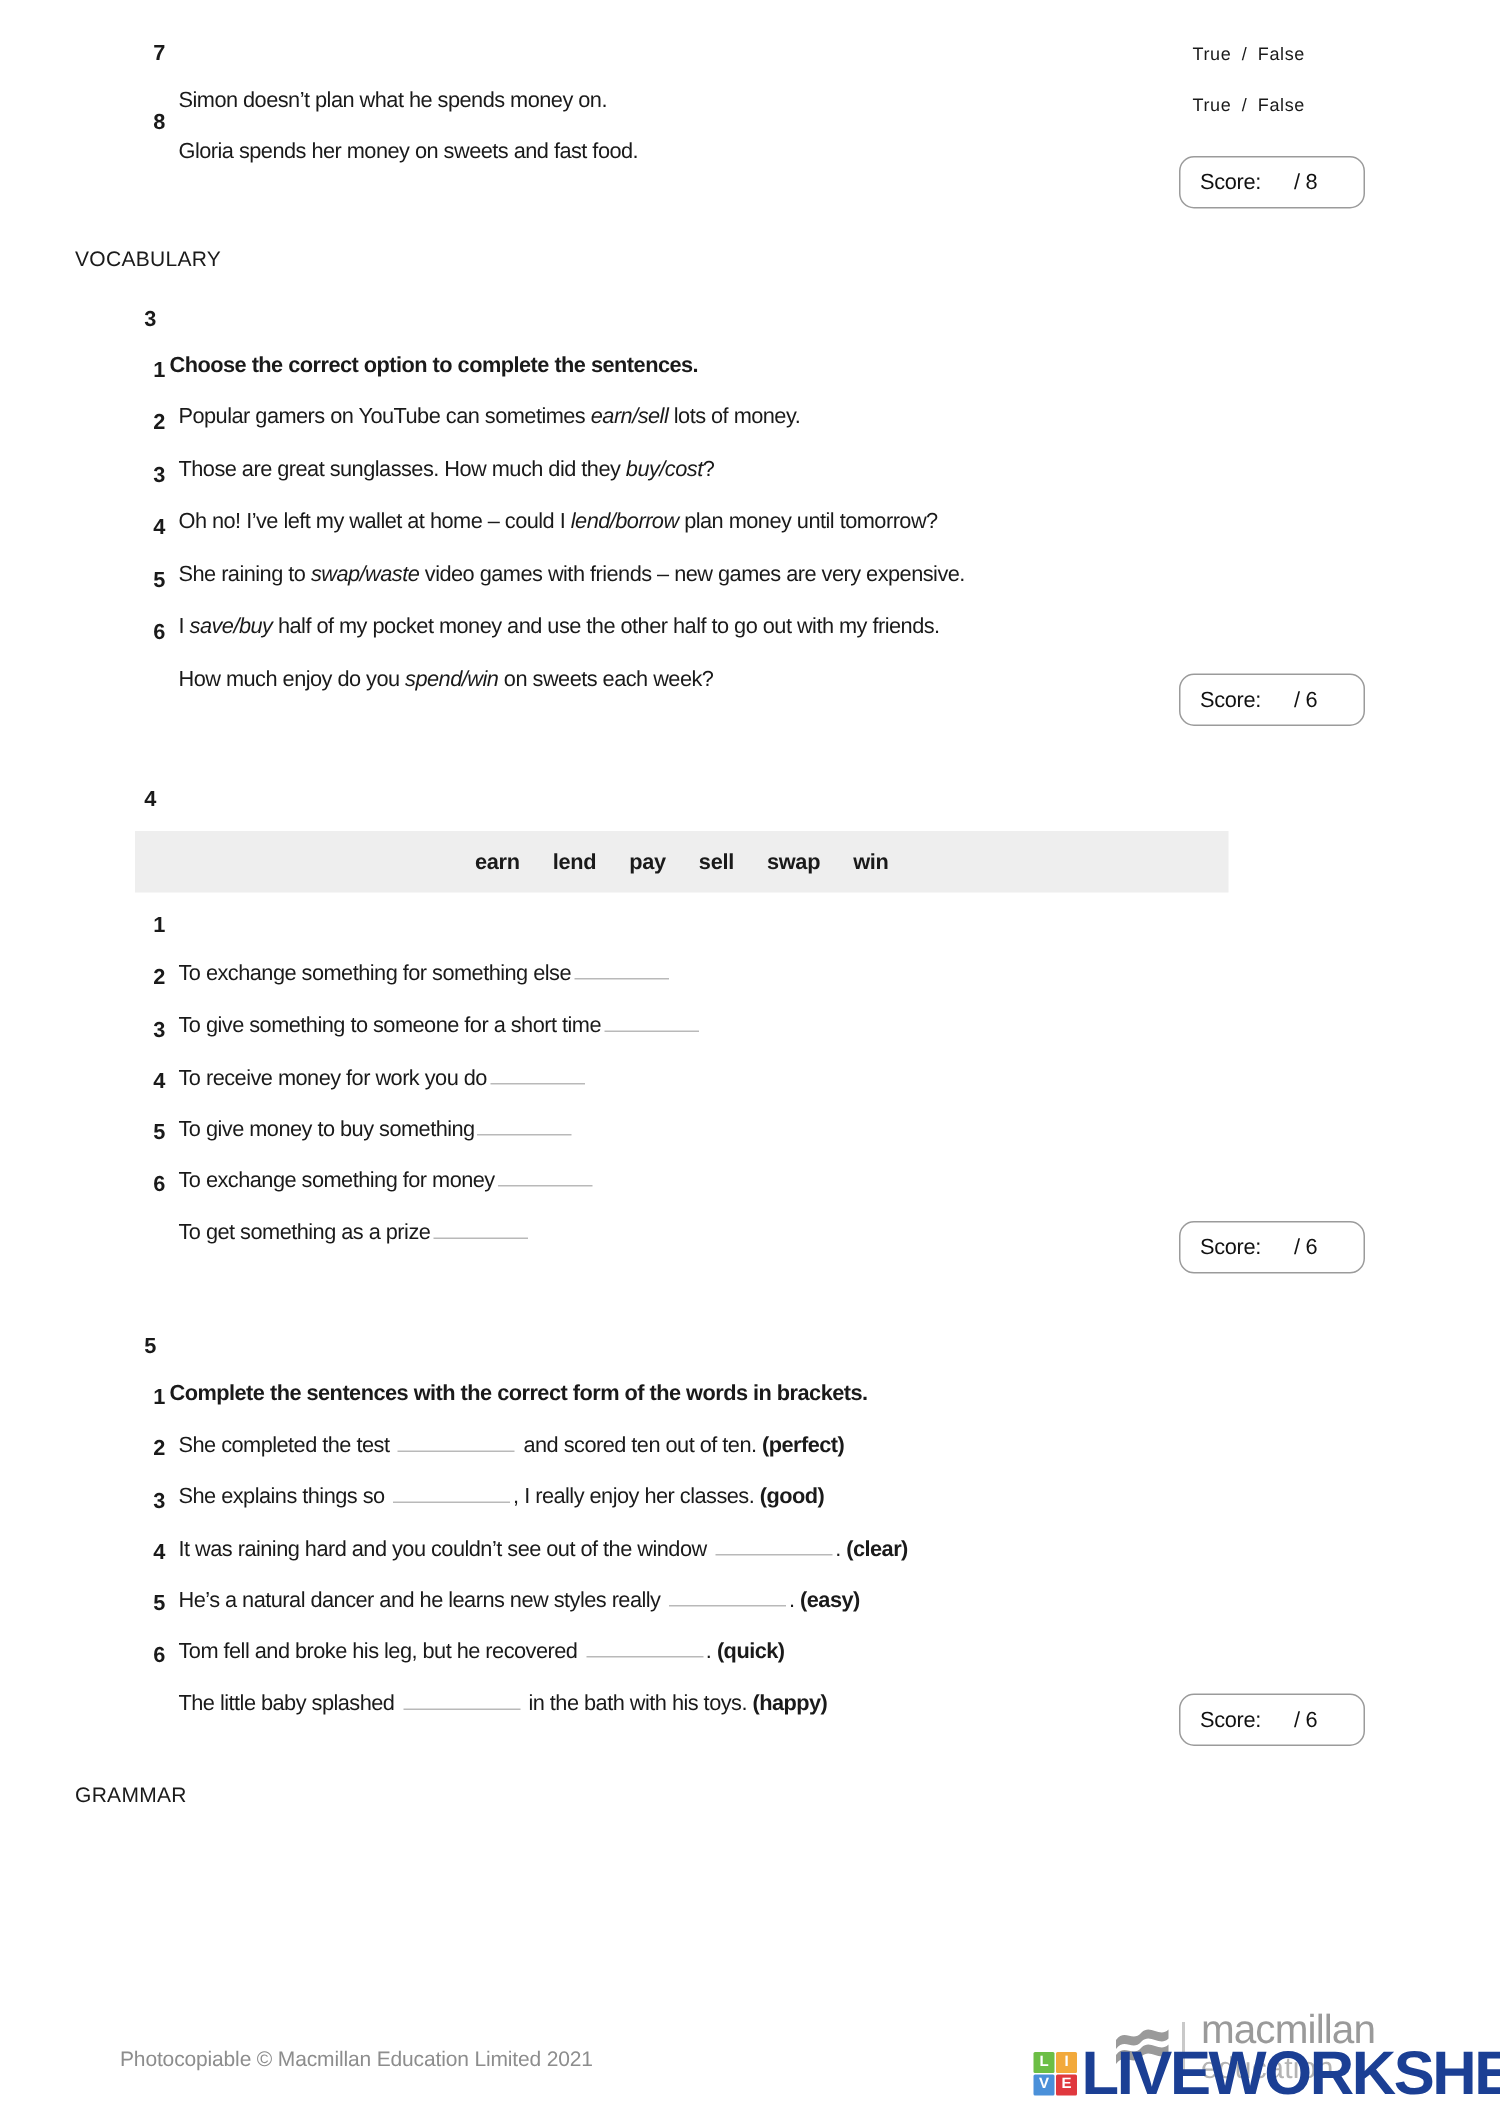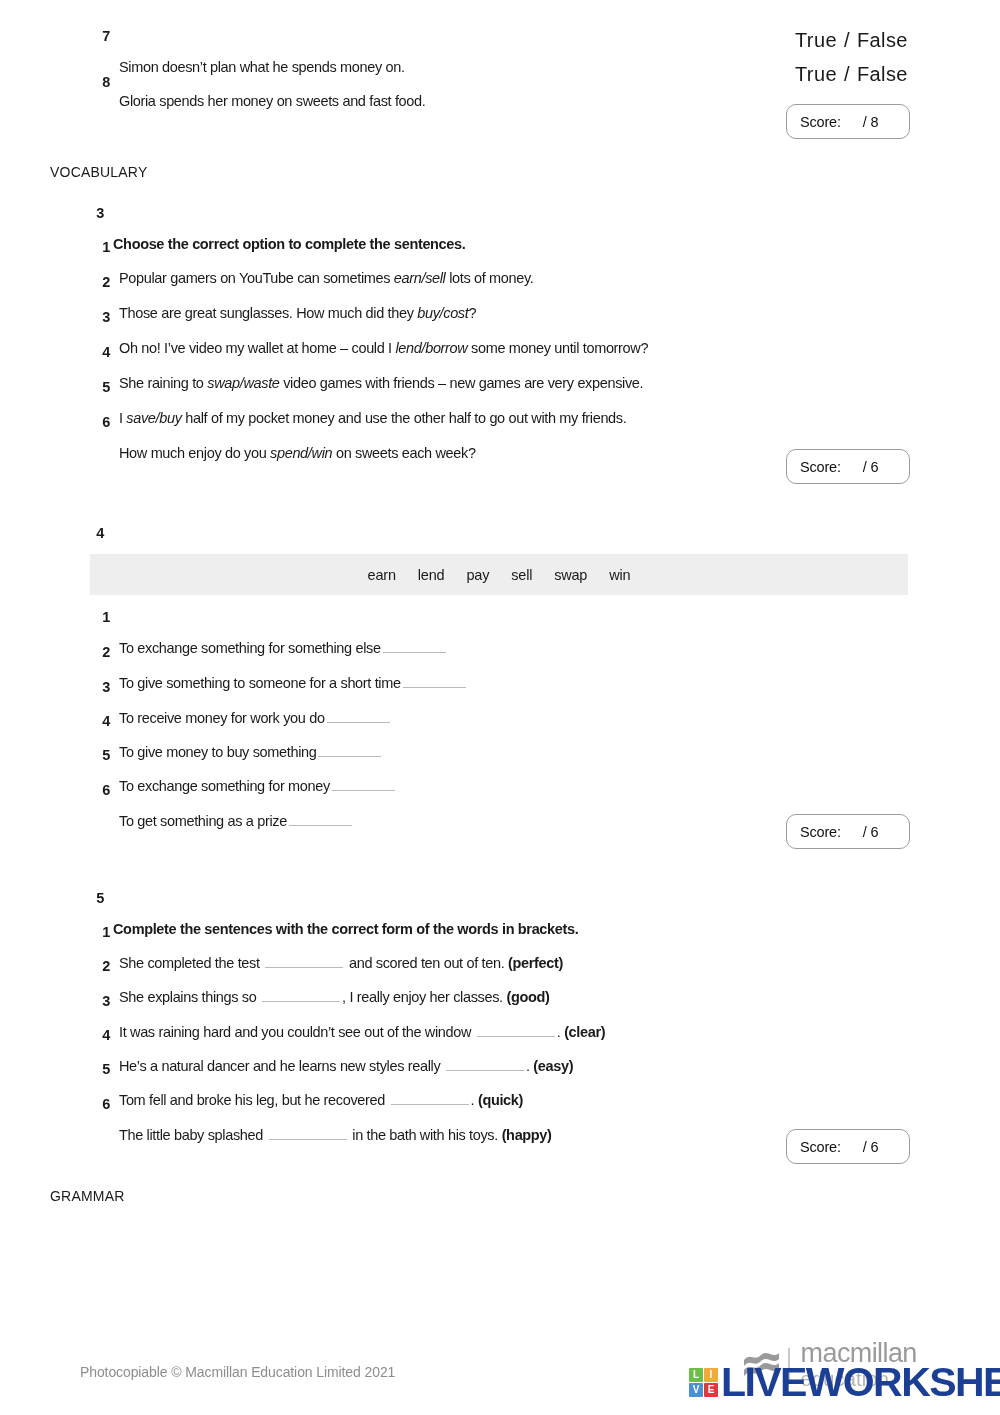--- a/index.html
+++ b/index.html
@@ -51,21 +51,21 @@
   .section-heading {
     position: absolute;
     font-size: 14px;
     letter-spacing: 0.2px;
     color: #1a1a1a;
   }
 
   
   .tf {
     position: absolute;
-    font-size: 20px;
+    font-size: 12px;
     letter-spacing: 0.4px;
     white-space: nowrap;
     color: #1a1a1a;
   }
   .tf .sep { margin: 0 7px; }
 
   
   .score {
     position: absolute;
     box-sizing: border-box;
@@ -216,21 +216,21 @@
   <div class="row" style="left:88px; top:239px;">
     <span class="num">1</span>
     <span class="txt"><span>Popular gamers on YouTube can sometimes </span><i>earn/sell</i><span> lots of money.</span></span>
   </div>
   <div class="row" style="left:88px; top:274px;">
     <span class="num">2</span>
     <span class="txt"><span>Those are great sunglasses. How much did they </span><i>buy/cost</i><span>?</span></span>
   </div>
   <div class="row" style="left:88px; top:309px;">
     <span class="num">3</span>
-    <span class="txt"><span>Oh no! I’ve video my wallet at home – could I </span><i>lend/borrow</i><span> some money until tomorrow?</span></span>
+    <span class="txt"><span>Oh no! I’ve left my wallet at home – could I </span><i>lend/borrow</i><span> plan money until tomorrow?</span></span>
   </div>
   <div class="row" style="left:88px; top:344px;">
     <span class="num">4</span>
     <span class="txt"><span>She raining to </span><i>swap/waste</i><span> video games with friends – new games are very expensive.</span></span>
   </div>
   <div class="row" style="left:88px; top:379px;">
     <span class="num">5</span>
     <span class="txt"><span>I </span><i>save/buy</i><span> half of my pocket money and use the other half to go out with my friends.</span></span>
   </div>
   <div class="row" style="left:88px; top:414px;">
@@ -241,21 +241,21 @@
   <div class="score" style="left:786px; top:449px;">
     <span class="lbl">Score:</span>
     <span class="val">/ 6</span>
   </div>
 
   <div class="row instruction" style="left:82px; top:525px;">
     <span class="num">4</span>
     <span class="txt">Write the correct word in the box next to the definitions.</span>
   </div>
 
-  <div class="wordbank" style="left:90px; top:554px; width:818px; height:41px;">
+  <div class="wordbank" style="left:90px; top:554px; width:729px; height:41px;font-weight:bold;">
     <div class="words">
       <span class="word">earn</span><span class="word">lend</span><span class="word">pay</span><span class="word">sell</span><span class="word">swap</span><span class="word">win</span>
     </div>
   </div>
 
   <div class="row" style="left:88px; top:609px;">
     <span class="num">1</span>
     <span class="txt"><span>To exchange something for something else</span><span class="blank m"></span></span>
   </div>
   <div class="row" style="left:88px; top:644px;">

